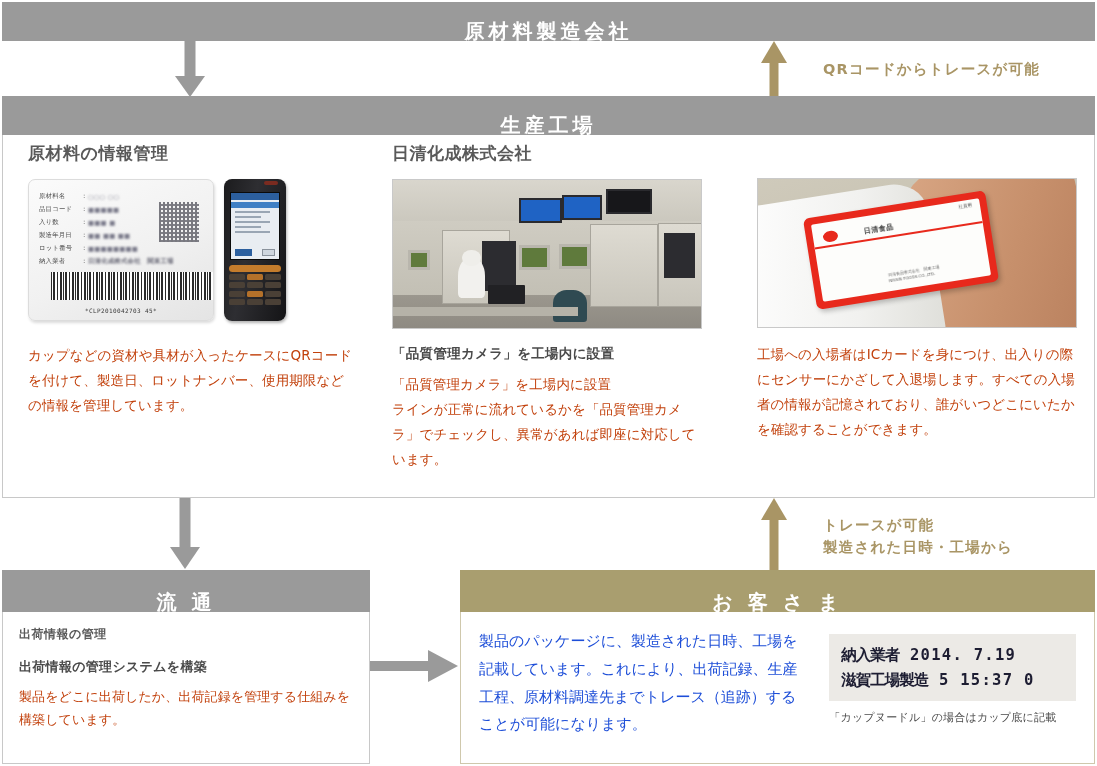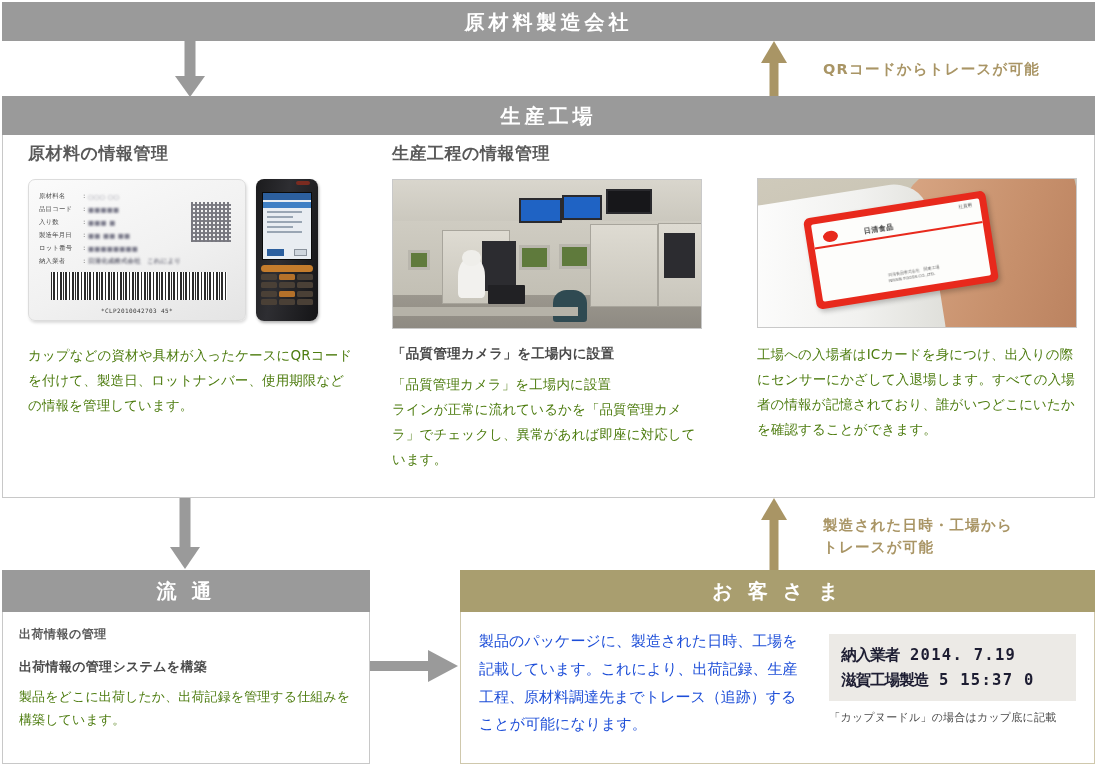--- a/index.html
+++ b/index.html
@@ -18,21 +18,21 @@
   .banner {
     position: absolute;
     background: #9a9a9a;
     color: #ffffff;
     font-size: 20px;
     font-weight: bold;
     letter-spacing: 4px;
     text-align: center;
     line-height: 1;
     display: flex;
-    align-items: center;
+    align-items: flex-end;
     justify-content: center;
   }
   .banner.khaki { background: #a99e6f; }
 
   
   #supplier-banner { left: 2px; top: 2px; width: 1093px; height: 39px; }
   
   #factory-banner  { left: 2px; top: 96px; width: 1093px; height: 39px; }
   
   #dist-banner     { left: 2px; top: 570px; width: 368px; height: 42px; }
@@ -136,30 +136,30 @@
   .sub-heading {
     font-size: 13.5px;
     font-weight: bold;
     color: #4a4a4a;
     letter-spacing: 0.3px;
     margin-bottom: 9px;
     line-height: 1.5;
   }
   .body-text {
     font-size: 13.5px;
-    color: #4d7c0f;
+    color: #c2410c;
     line-height: 1.85;
     letter-spacing: 0.1px;
   }
 
   
   .media-row { display: flex; align-items: flex-start; gap: 10px; height: 150px; margin-bottom: 14px; }
 
   .mat-label {
-    width: 218px; height: 142px;
+    width: 186px; height: 142px;
     background: linear-gradient(155deg,#fbfbfb 0%,#f1f1f1 55%,#e4e4e4 100%);
     border: 1px solid #dcdcdc;
     border-radius: 7px;
     box-shadow: 1px 2px 3px rgba(0,0,0,.14);
     position: relative;
     padding: 10px 9px 0 10px;
     overflow: hidden;
   }
   .mat-row { display: flex; align-items: center; font-size: 6.4px; color: #4a4a4a; height: 13px; letter-spacing: .2px; }
   .mat-key { width: 42px; white-space: nowrap; }
@@ -337,21 +337,21 @@
         <span class="mat-val blur">■■ ■■ ■■</span>
       </div>
       <div class="mat-row">
         <span class="mat-key">ロット番号</span>
         <span class="mat-colon">：</span>
         <span class="mat-val blur">■■■■■■■■</span>
       </div>
       <div class="mat-row">
         <span class="mat-key">納入業者</span>
         <span class="mat-colon">：</span>
-        <span class="mat-val blur2">日清化成株式会社　これにより</span>
+        <span class="mat-val blur2">日清化成株式会社　関東工場</span>
       </div>
 
       <div class="mat-qr"></div>
       <div class="mat-barcode"></div>
       <div class="mat-barcode-text">*CLP2010042703 45*</div>
     </div>
 
     <div class="scanner">
       <div class="scanner-top"></div>
       <div class="scanner-screen">
@@ -380,21 +380,21 @@
         <div class="key"></div>
         <div class="key"></div>
       </div>
     </div>
   </div>
 
   <div class="body-text">カップなどの資材や具材が入ったケースにQRコードを付けて、製造日、ロットナンバー、使用期限などの情報を管理しています。</div>
 </div>
 
 <div class="col" id="col-process">
-  <div class="col-heading">生産工程の情報管理</div>
+  <div class="col-heading">日清化成株式会社</div>
 
   <div class="photo-frame" id="photo-process">
     <div class="pp-ceiling"></div>
     <div class="pp-wall"></div>
     <div class="pp-floor"></div>
     <div class="pp-door" style="left:16%;top:34%;width:22%;height:50%;"></div>
     <div class="pp-doorwin" style="left:29%;top:41%;width:11%;height:34%;"></div>
     <div class="pp-door" style="left:64%;top:30%;width:22%;height:56%;"></div>
     <div class="pp-door" style="left:86%;top:29%;width:15%;height:57%;"></div>
     <div class="pp-doorwin" style="left:88%;top:36%;width:10%;height:30%;"></div>
@@ -439,22 +439,22 @@
 <div class="arrow-down-gray" id="arrow-factory-to-dist">
   <div class="arrow-shaft"></div>
   <div class="arrow-head"></div>
 </div>
 
 <div class="arrow-up-khaki" id="arrow-trace-date">
   <div class="arrow-head"></div>
   <div class="arrow-shaft"></div>
 </div>
 <div class="trace-caption" id="trace-caption-date">
+  <div>トレースが可能</div>
   <div>製造された日時・工場から</div>
-  <div>トレースが可能</div>
 </div>
 
 <div class="banner" id="dist-banner">
   <span>流 通</span>
 </div>
 <div class="panel" id="dist-panel">
   <div class="inner">
     <div class="col-heading">出荷情報の管理</div>
     <div class="sub-heading">出荷情報の管理システムを構築</div>
     <div class="body-text">製品をどこに出荷したか、出荷記録を管理する仕組みを構築しています。</div>

